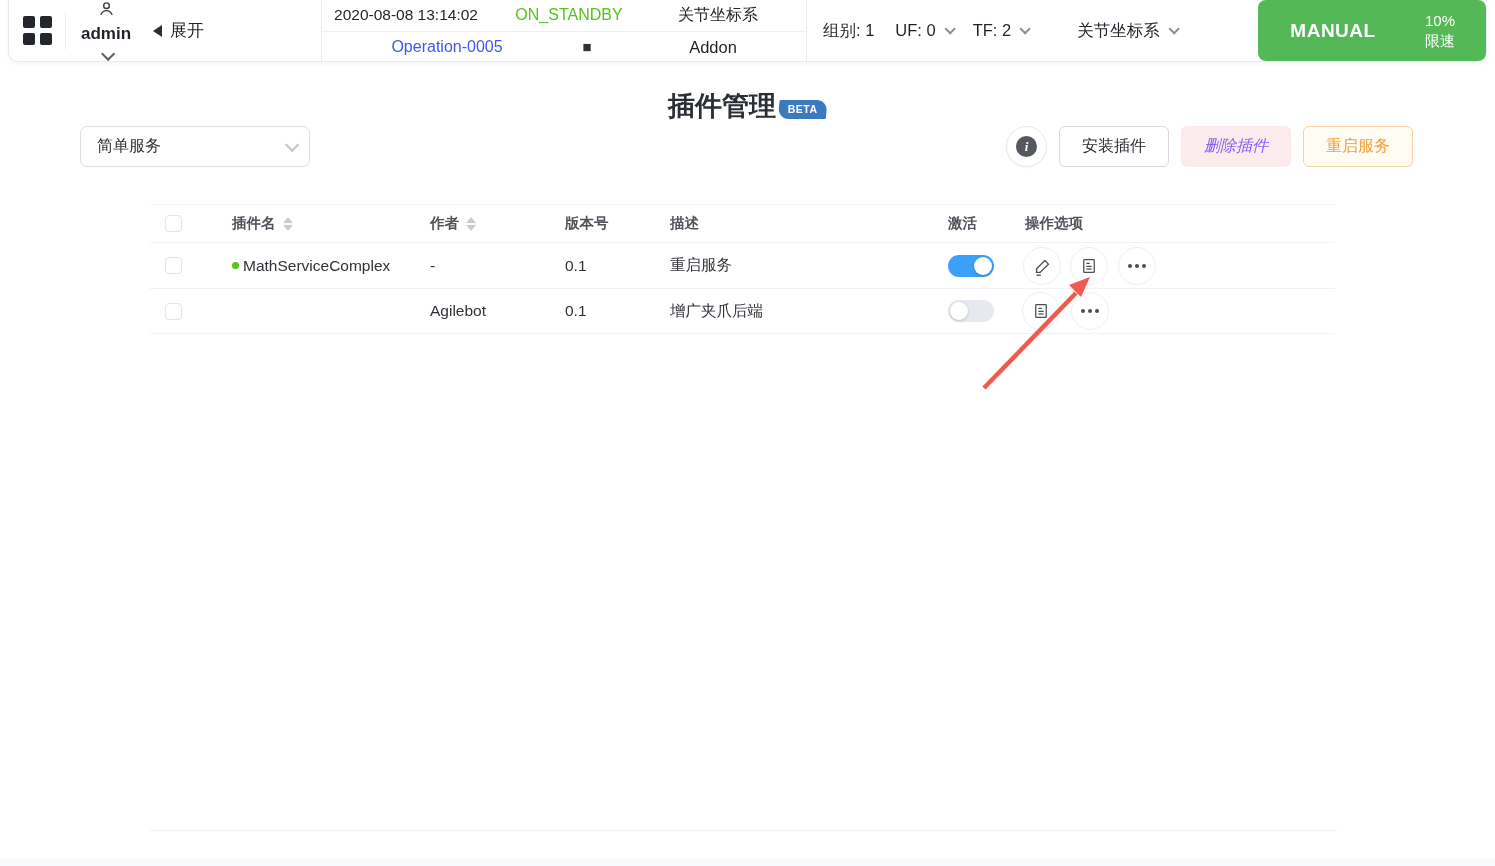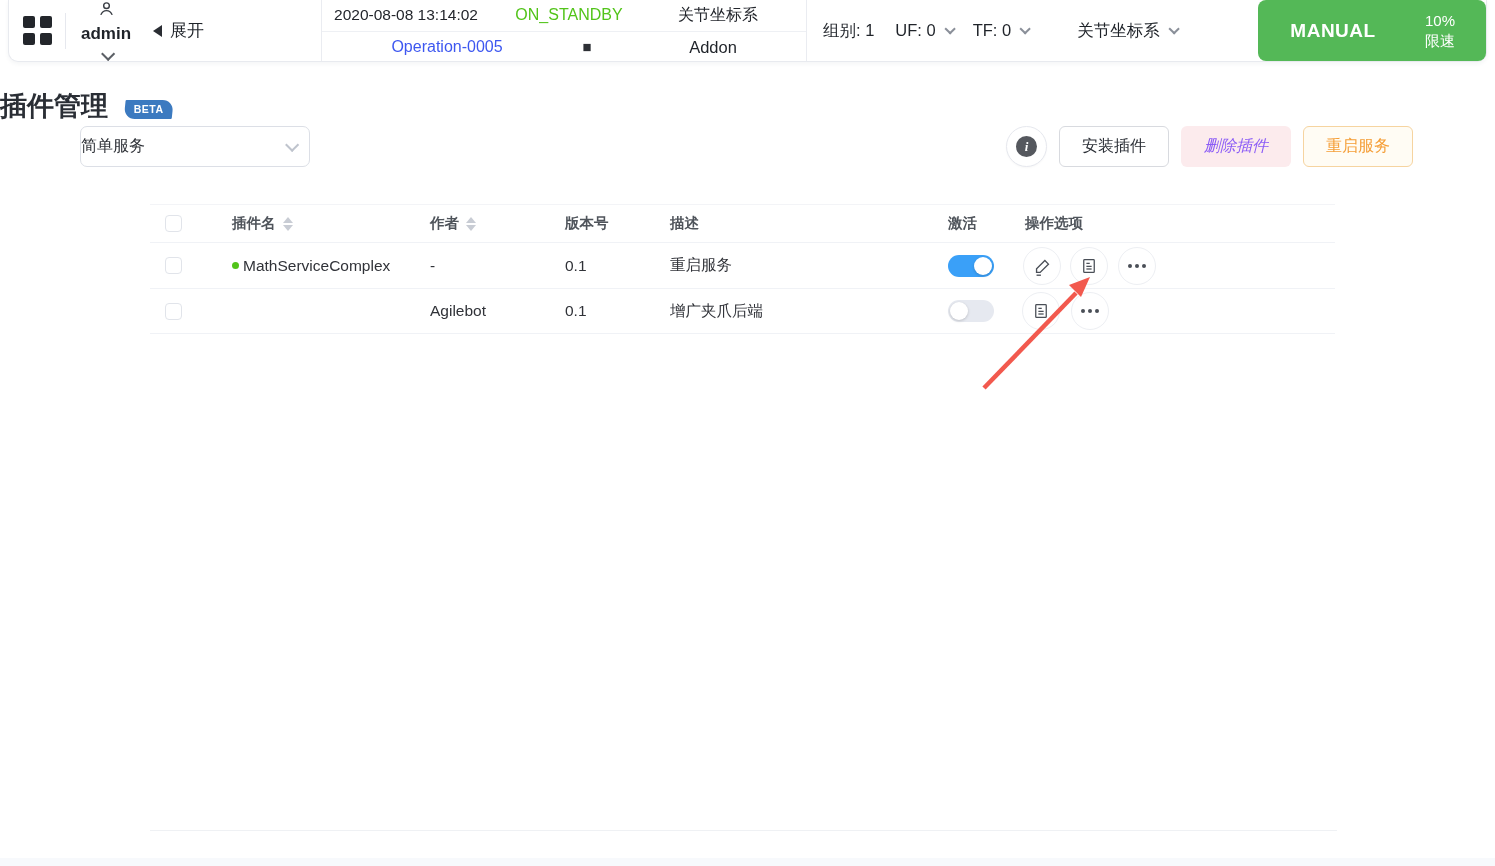--- a/index.html
+++ b/index.html
@@ -37,29 +37,29 @@
   .tb-settings { flex:1; display:flex; align-items:center; padding-left:16px; font-size:16.5px; color:#1f2329; }
   .set-item { display:flex; align-items:center; gap:8px; white-space:nowrap; cursor:pointer; }
   .set-item .chev { width:8px; height:8px; border-color:#8a8f99; }
   .ml20 { margin-left:21px; } .ml48 { margin-left:50px; }
 
   .tb-mode { flex:0 0 228px; background:#54b857; border-radius:8px; color:#fff; display:flex; align-items:center; cursor:pointer; }
   .tb-mode .mlabel { flex:1; text-align:center; font-size:19px; font-weight:700; letter-spacing:.5px; }
   .tb-mode .speed { width:78px; padding-right:14px; text-align:center; font-size:15px; line-height:20px; }
 
   
-  .title-row { position:absolute; left:0; top:88px; width:100%; display:flex; align-items:center; gap:17px; }
+  .title-row { position:absolute; left:0; top:88px; width:100%; display:flex; justify-content:center; align-items:center; gap:3px; }
   .title-row h1 { font-size:27px; font-weight:700; color:#2a2e35; }
   .beta { background:#3c7ac0; color:#fff; font-size:10.5px; font-weight:700; letter-spacing:.5px;
           padding:3px 9px 4px; border-radius:1px 11px 1px 11px; transform:skewX(-6deg) translateY(3px); display:inline-block; }
   .beta b { display:inline-block; transform:skewX(6deg); }
 
   
   .select { position:absolute; left:80px; top:126px; width:230px; height:41px; border:1px solid #dcdfe6; border-radius:7px;
-            display:flex; align-items:center; padding:0 14px 0 0; cursor:pointer; background:#fff; }
+            display:flex; align-items:center; padding:0 14px 0 16px; cursor:pointer; background:#fff; }
   .select .sval { flex:1; font-size:16px; color:#2f3238; }
   .select .chev { border-color:#bfc4cd; }
 
   .ctrl-right { position:absolute; right:82px; top:126px; display:flex; align-items:center; gap:12px; }
   .info-btn { width:41px; height:41px; border:1px solid #e6e8ee; border-radius:50%; background:#fff;
               display:flex; align-items:center; justify-content:center; cursor:pointer; box-shadow:0 1px 2px rgba(0,0,0,.03); }
   .info-inner { width:21px; height:21px; background:#55585e; border-radius:50%; color:#fff; font-size:13px; line-height:21px;
                 text-align:center; font-style:italic; font-weight:700; font-family:"Liberation Serif",serif; }
   .btn { height:41px; border-radius:6px; font-size:16px; padding:0 22px; display:flex; align-items:center; cursor:pointer; border:1px solid transparent; white-space:nowrap; }
   .btn-install { background:#fff; border-color:#d8dadf; color:#2b2f36; }
@@ -139,21 +139,21 @@
 
     <div class="tb-settings">
       <div class="set-item">
         <span>组别: 1</span>
       </div>
       <div class="set-item ml20">
         <span>UF: 0</span>
         <span class="chev"></span>
       </div>
       <div class="set-item ml20">
-        <span>TF: 0</span>
+        <span>TF: 2</span>
         <span class="chev"></span>
       </div>
       <div class="set-item ml48">
         <span>关节坐标系</span>
         <span class="chev"></span>
       </div>
     </div>
 
     <div class="tb-mode">
       <span class="mlabel">MANUAL</span>

